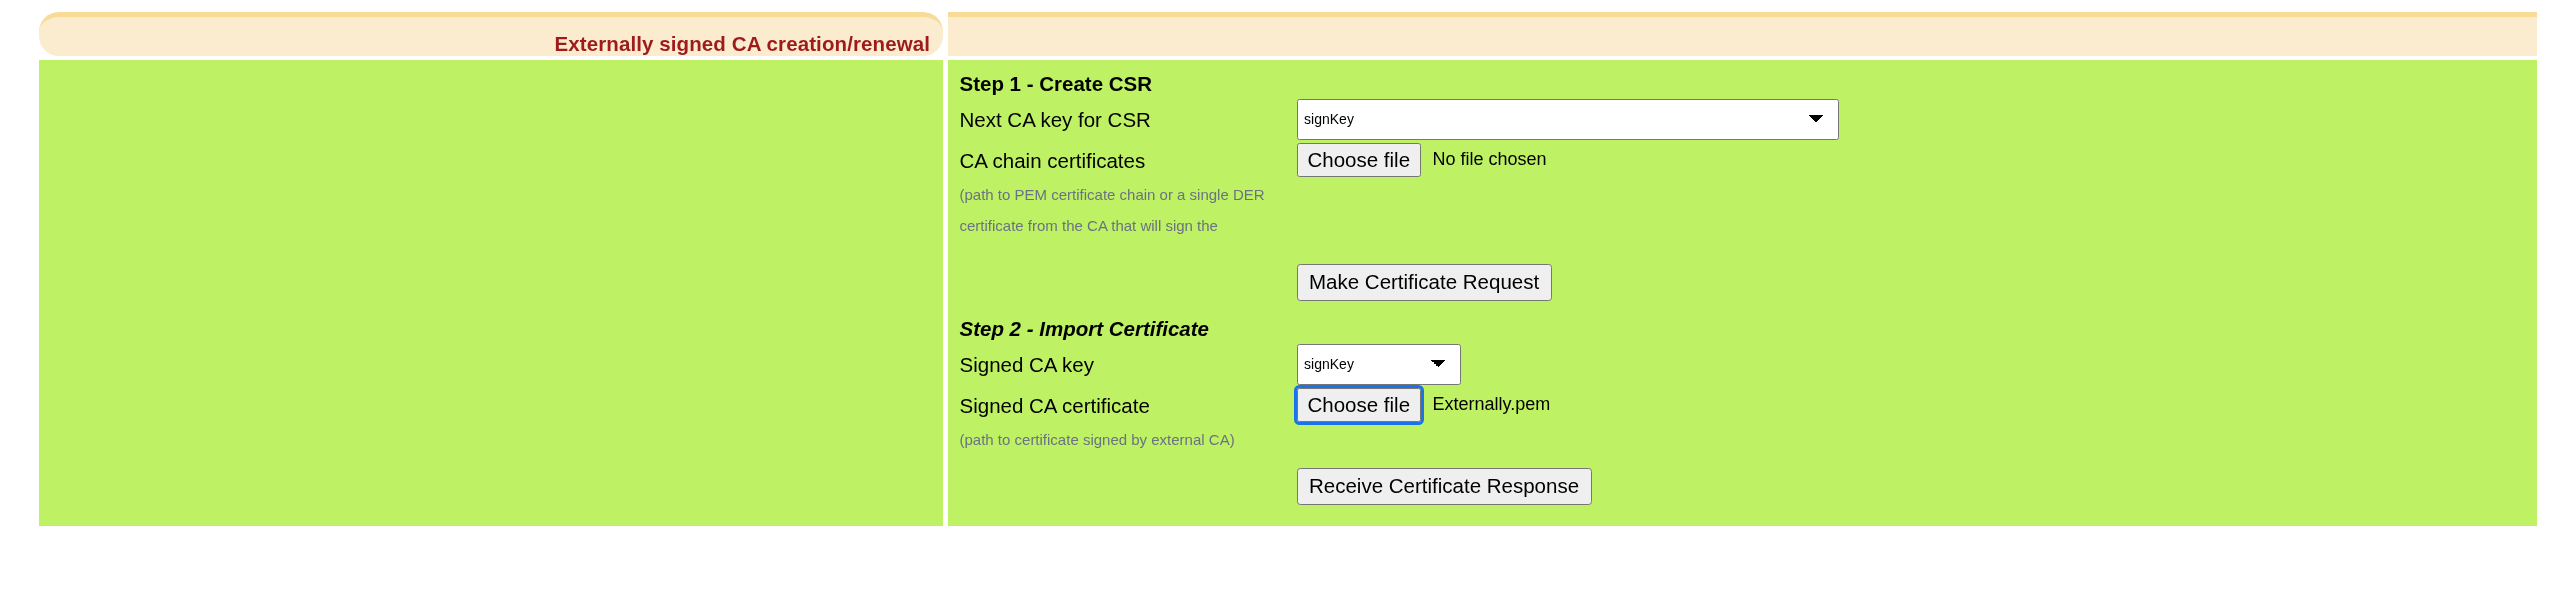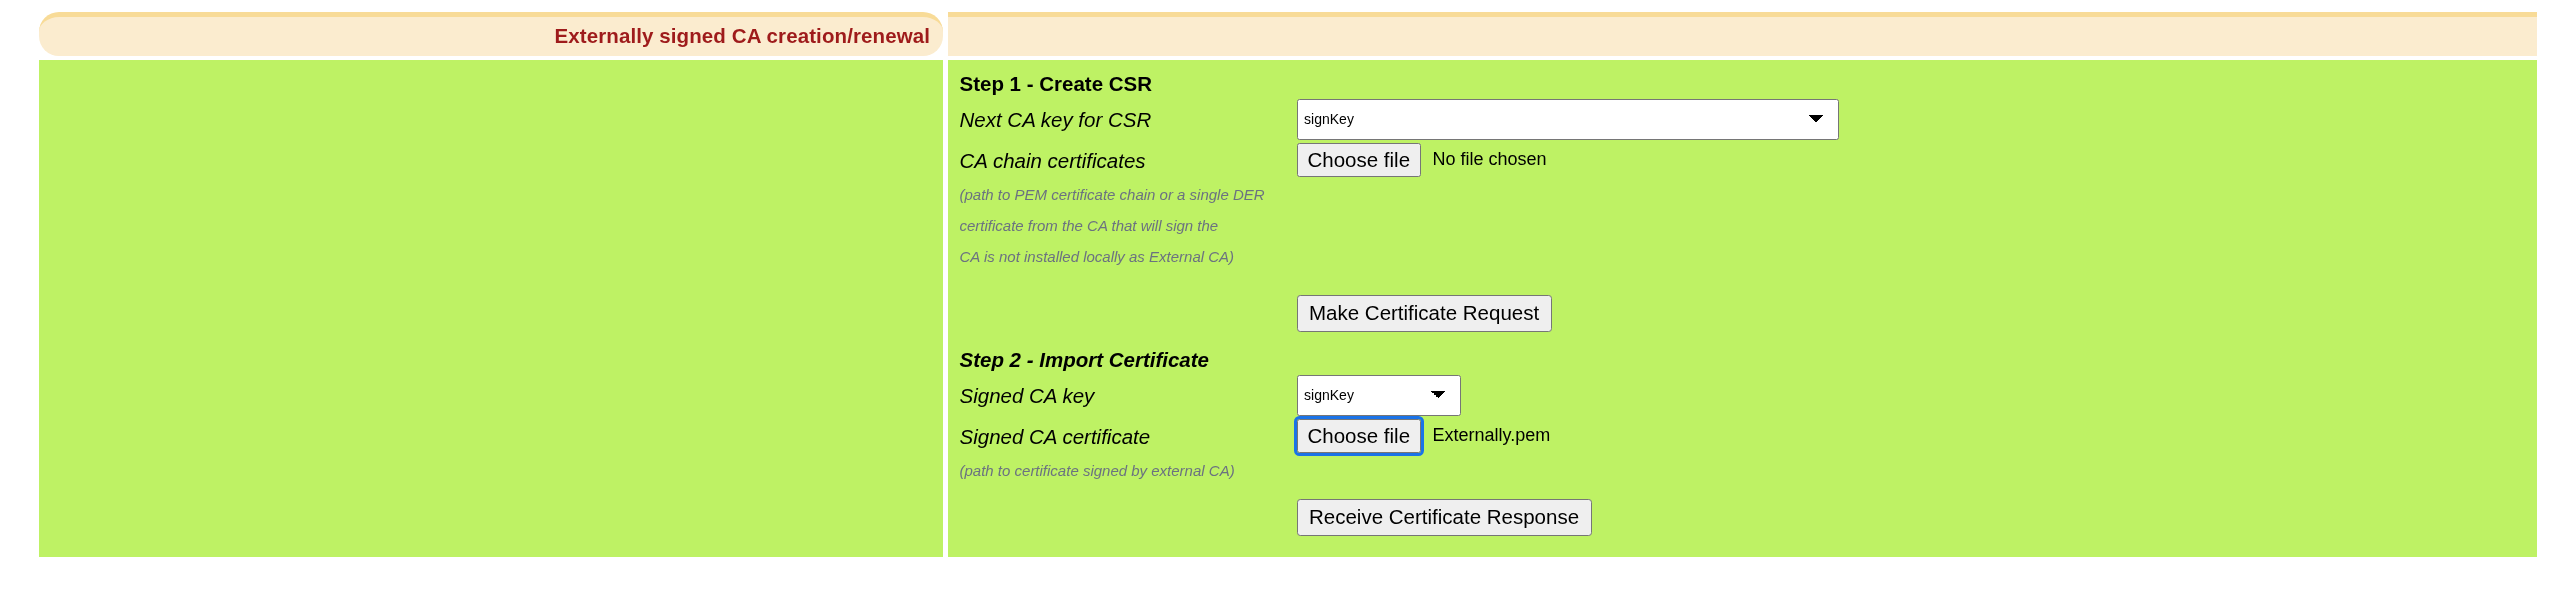--- a/index.html
+++ b/index.html
@@ -40,21 +40,21 @@
 
   .hdr-cell {
     background: #fbeccf;
     border-top: 5.8px solid #f8db97;
     box-sizing: border-box;
     height: 44px;
   }
 
   .hdr-left {
     display: flex;
-    align-items: center;
+    align-items: flex-end;
     justify-content: flex-end;
     padding-right: 13px;
     border-radius: 20px;
   }
 
   .title-text {
     color: #9e1b1b;
     font-weight: bold;
     font-size: 20.5px;
     letter-spacing: 0.1px;
@@ -94,21 +94,20 @@
   }
 
   .row-label {
     width: 337px;
     flex: 0 0 337px;
     font-size: 20.5px;
     color: #000000;
     line-height: 25px;
     padding-top: 7.4px;
     box-sizing: border-box;
-    font-style: italic;
   }
 
   .row-field {
     flex: 1 1 auto;
     display: flex;
     align-items: center;
     min-height: 39px;
   }
 
   
@@ -116,21 +115,21 @@
     font-size: 15px;
     color: #6b7280;
     line-height: 31px;
     max-width: 329px;
     margin: 0;
   }
   .help-row {
     display: flex;
     align-items: flex-start;
   }
-  .help-row .help-text { width: 337px; flex: 0 0 337px; font-style: italic; }
+  .help-row .help-text { width: 337px; flex: 0 0 337px; }
 
   
   select.ctl {
     font-family: "Liberation Sans", sans-serif;
     font-size: 14px;
     color: #000000;
     background: #ffffff;
     border: 1.6px solid #767676;
     border-radius: 2.5px;
     height: 41px;
@@ -242,21 +241,20 @@
             <span class="file-btn">Choose file</span>
             <span class="file-name">No file chosen</span>
           </div>
         </div>
       </div>
 
       <div class="help-row">
         <div class="help-text">
           <div>(path to PEM certificate chain or a single DER</div>
           <div>certificate from the CA that will sign the</div>
-          <div>CA is not installed locally as External CA)</div>
         </div>
       </div>
 
       <div class="spacer-22"></div>
 
       <div class="action-row">
         <div class="row-label"></div>
         <button class="ctl-btn">Make Certificate Request</button>
       </div>
 

